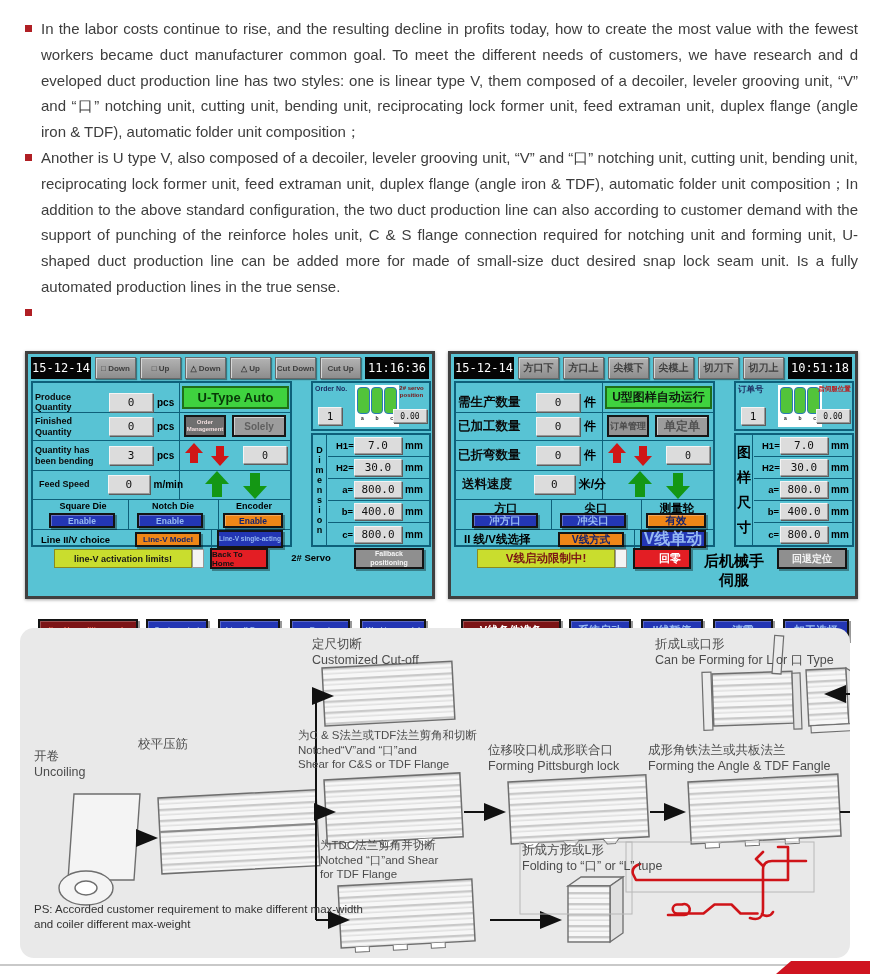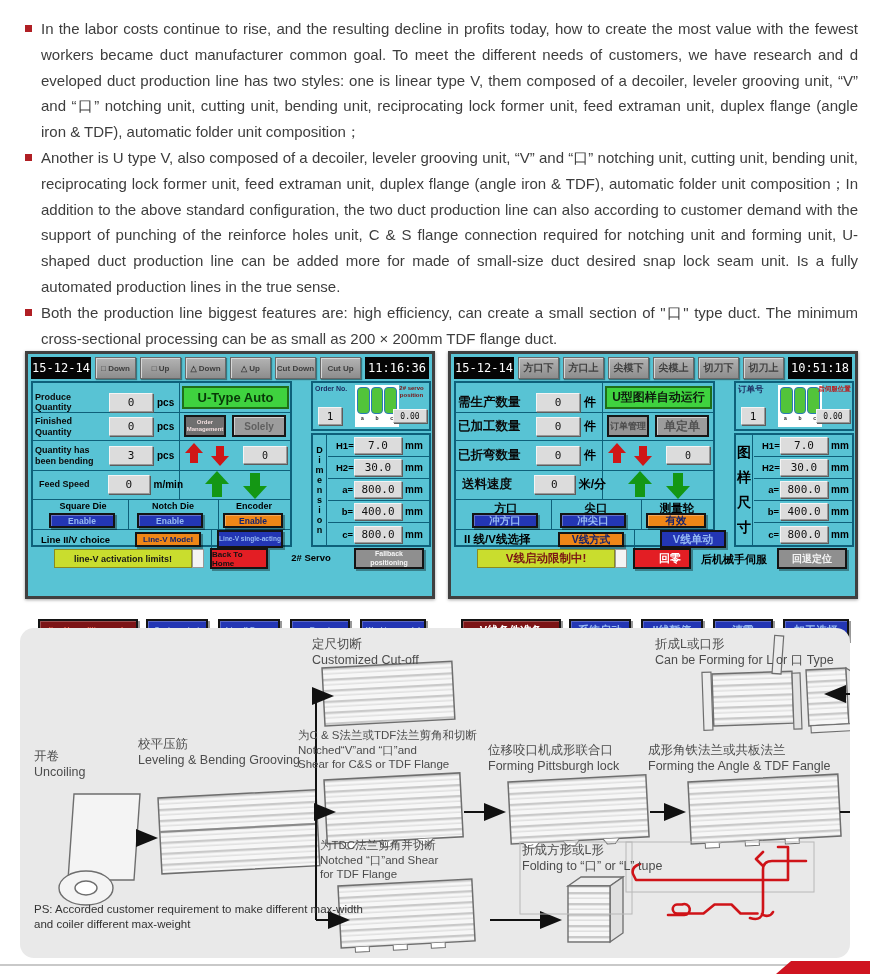--- a/index.html
+++ b/index.html
@@ -85,21 +85,21 @@
   .lcl { position:absolute; left:8px; top:148px; width:94px; height:16px; font-size:9.5px; font-weight:bold;
          display:flex; align-items:center; }
   .panel.right .lcl { font-size:11.5px; }
   .lbtn1 { position:absolute; left:102px; top:149px; width:66px; height:15px; border:2px solid #141414;
            font-size:8px; font-weight:bold; display:flex; align-items:center; justify-content:center;
            cursor:pointer; box-shadow:2px 2px 0 rgba(0,0,0,.35); }
   .panel.right .lbtn1 { font-size:10.5px; }
   .lbtn2 { position:absolute; left:184px; top:147px; width:66px; height:18px; border:2px solid #141414;
            font-size:6.5px; font-weight:bold; text-align:center; line-height:1.15; display:flex;
            align-items:center; justify-content:center; cursor:pointer; box-shadow:2px 2px 0 rgba(0,0,0,.35); }
-  .panel.right .lbtn2 { font-size:11px;margin-left:20px; }
+  .panel.right .lbtn2 { font-size:16px; }
 
   .porder { position:absolute; left:283px; top:27px; width:120px; height:50px; border:2px solid #0e607a; }
   .olbl { position:absolute; left:2px; top:2px; width:40px; font-size:7px; font-weight:bold; color:#1c2a5e; line-height:1.15; }
   .panel.right .olbl { font-size:8.5px; }
   .oval { position:absolute; left:5px; top:24px; width:24px; height:18px; font-size:11px; }
   .oduct { position:absolute; left:42px; top:2px; width:44px; height:42px; background:#fff;
            display:flex; gap:1px; padding:2px; align-items:flex-start; }
   .oduct b { flex:1; height:27px; background:#52c43a; border:1px solid #2a7ab8; border-radius:4px; }
   .omarks { position:absolute; left:42px; top:32px; width:44px; display:flex; justify-content:space-around;
             font-size:5px; color:#222; font-weight:bold; }
@@ -125,21 +125,21 @@
   .ywarn { position:absolute; left:26px; top:1px; width:138px; height:19px; background:#c9dd2e;
            border:1px solid #8a8a20; color:#181818; font-size:9px; font-weight:bold;
            display:flex; align-items:center; justify-content:center; }
   .panel.right .ywarn { font-size:11.5px; color:#7a1515; }
   .ycap { position:absolute; left:164px; top:1px; width:12px; height:19px; background:#f4f4f4; border:1px solid #999; }
   .bhome { position:absolute; left:182px; top:0; width:58px; height:21px; background:#e31e24;
            border:2px solid #141414; color:#111; font-size:8px; font-weight:bold; display:flex;
            align-items:center; justify-content:center; cursor:pointer; box-shadow:2px 2px 0 rgba(0,0,0,.35); }
   .panel.right .bhome { color:#fff; font-size:11px;padding-left:16px; }
   .servotext { position:absolute; left:246px; top:4px; width:74px; font-size:9.5px; font-weight:bold; text-align:center; }
-  .panel.right .servotext { font-size:11px;font-family:Liberation Mono, monospace; }
+  .panel.right .servotext { font-size:15px;font-family:Liberation Mono, monospace; }
   .bfall { position:absolute; left:326px; top:0; width:70px; height:21px; background:#8f8f8f;
            border:2px solid #141414; color:#f5f5f5; font-size:7px; font-weight:bold; text-align:center;
            line-height:1.15; display:flex; align-items:center; justify-content:center; cursor:pointer;
            box-shadow:2px 2px 0 rgba(0,0,0,.35); }
   .panel.right .bfall { font-size:10px; }
 
   .pbot { position:absolute; left:0; top:218px; width:404px; height:22px;margin-top:47px; }
   .bb { position:absolute; top:0; height:22px; border:2px solid #141414; font-weight:bold;
         display:flex; align-items:center; justify-content:center; text-align:center; line-height:1.1;
         cursor:pointer; box-shadow:2px 2px 0 rgba(0,0,0,.4), inset 1px 1px 0 rgba(255,255,255,.25);
@@ -180,21 +180,20 @@
     <div class="bullet">
       <span class="marker"></span>
       <span>In the labor costs continue to rise, and the resulting decline in profits today, how to create the most value with the fewest workers became duct manufacturer common goal. To meet the different needs of customers, we have research and d eveloped duct production line has two styles: one is linear type V, them composed of a decoiler, leveler grooving unit, “V” and “口” notching unit, cutting unit, bending unit, reciprocating lock former unit, feed extraman unit, duplex flange (angle iron &amp; TDF), automatic folder unit composition；</span>
     </div>
     <div class="bullet">
       <span class="marker"></span>
       <span>Another is U type V, also composed of a decoiler, leveler grooving unit, “V” and “口” notching unit, cutting unit, bending unit, reciprocating lock former unit, feed extraman unit, duplex flange (angle iron &amp; TDF), automatic folder unit composition；In addition to the above standard configuration, the two duct production line can also according to customer demand with the support of punching of the reinforce holes unit, C &amp; S flange connection required for notching unit and forming unit, U-shaped duct production line can be added more for made of small-size duct desired snap lock seam unit. Is a fully automated production lines in the true sense.</span>
     </div>
     <div class="bullet">
       <span class="marker"></span>
-      <span>Both the production line biggest features are: high efficiency, can create a small section of "口" type duct.  The minimum cross-sectional processing can be as small as 200 × 200mm TDF flange duct.</span>
     </div>
   </div>
 
   <div class="panel left">
     <div class="ptop">
       <div class="pdate">15-12-14</div>
       <div class="pbtn">□ Down</div>
       <div class="pbtn">□ Up</div>
       <div class="pbtn">△ Down</div>
       <div class="pbtn">△ Up</div>
@@ -544,21 +543,20 @@
         <path d="M730,290 q13,4 13,-9 v-39 q0,-9 9,-9 h34 m-43,5 l-7,-7 7,-7 m-1,62 a7,7 0 0 0 11,-2"></path>
       </g>
     </svg>
 
     <div class="lab l-uncoil">
       <div class="zh">开卷</div>
       <div class="en">Uncoiling</div>
     </div>
     <div class="lab l-level">
       <div class="zh">校平压筋</div>
-      <div class="en">Leveling &amp; Bending Grooving</div>
     </div>
     <div class="lab l-cutoff">
       <div class="zh">定尺切断</div>
       <div class="en">Customized Cut-off</div>
     </div>
     <div class="lab l-notch1 small">
       <div class="zh">为C &amp; S法兰或TDF法兰剪角和切断</div>
       <div class="en">Notched“V”and “口”and</div>
       <div class="en">Shear for C&amp;S or TDF Flange</div>
     </div>

